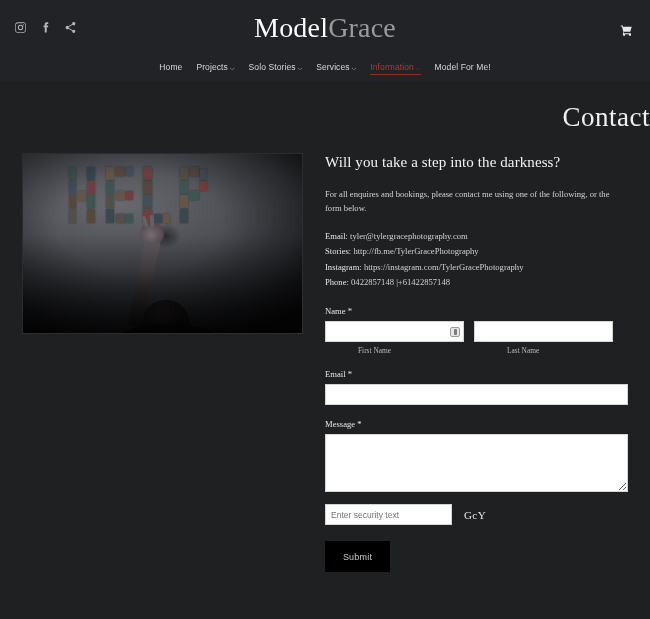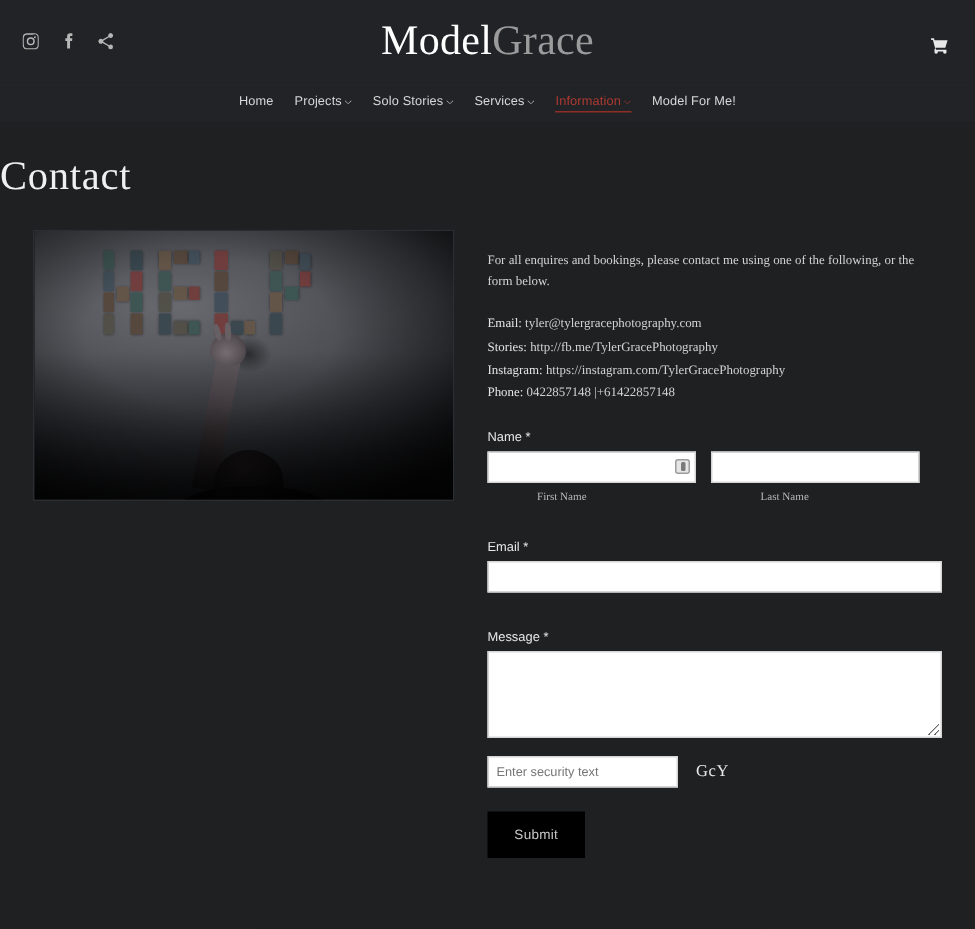--- a/index.html
+++ b/index.html
@@ -104,21 +104,21 @@
     content: "";
     position: absolute;
     left: 0; right: 0;
     bottom: 0;
     height: 1px;
     background: #8d2e27;
   }
 
   
   .page-title {
-    text-align: left;
+    text-align: right;
     color: #f0f0f0;
     font-size: 27px;
     font-weight: normal;
     letter-spacing: .5px;
     margin-top: 21px;
     font-family: "Liberation Serif", "DejaVu Serif", serif;
   }
 
   
   .content {
@@ -271,21 +271,21 @@
   .contact-lines .row { white-space: nowrap; }
   .contact-lines .k { color: #e4e4e4; }
 
   
   .form { margin-top: 16px; }
 
   .field-label {
     color: #e6e6e6;
     font-size: 8.6px;
     margin-bottom: 5px;
-    font-family: Liberation Sans, sans-serif;
+    font-family: Liberation Serif, serif;
   }
 
   .name-row { display: flex; gap: 10px; }
   .name-half { width: 139px; }
 
   .inp {
     width: 100%;
     height: 21px;
     background: #ffffff;
     border: 1px solid #d5d5d5;
@@ -323,21 +323,21 @@
   }
 
   .sub-label {
     color: #b9b9b9;
     font-size: 7.4px;
     margin-top: 4px;
     font-family: "Liberation Serif", "DejaVu Serif", serif;
     padding-left: 33px;
   }
 
-  .field-block { margin-top: 24px; }
+  .field-block { margin-top: 14px; }
 
   .inp-wide { width: 100%; }
 
   .txta {
     width: 100%;
     height: 58px;
     background: #ffffff;
     border: 1px solid #d5d5d5;
     outline: none;
     resize: both;
@@ -496,20 +496,21 @@
         <div class="arm"></div>
         <div class="hand"></div>
         <div class="head"></div>
         <div class="shoulder"></div>
         <div class="photo-vig"></div>
       </div>
     </div>
 
     <div class="text-col">
 
+      <h2 class="headline">Will you take a step into the darkness?</h2>
 
       <p class="intro">For all enquires and bookings, please contact me using one of the following, or the form below.</p>
 
       <div class="contact-lines">
         <div class="row">
           <span class="k">Email:</span>
           <span>tyler@tylergracephotography.com</span>
         </div>
         <div class="row">
           <span class="k">Stories:</span>

